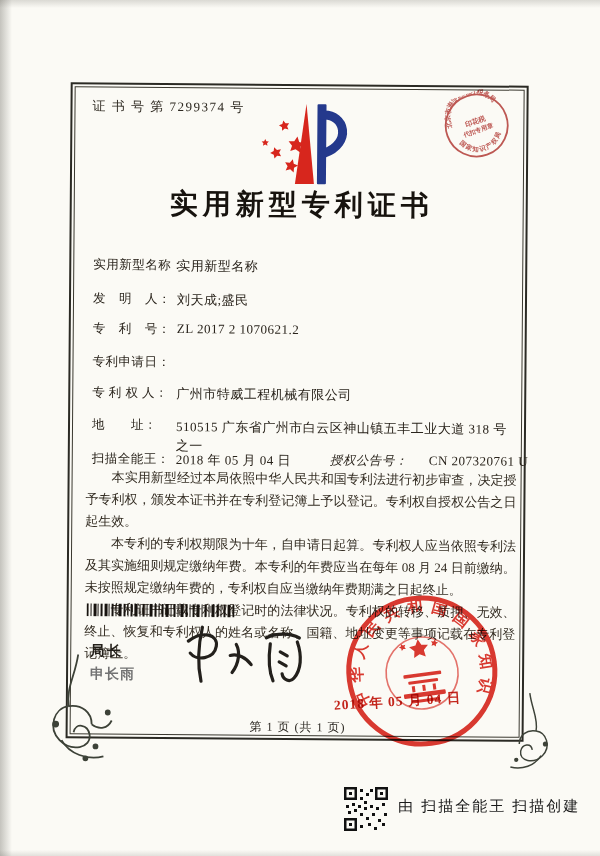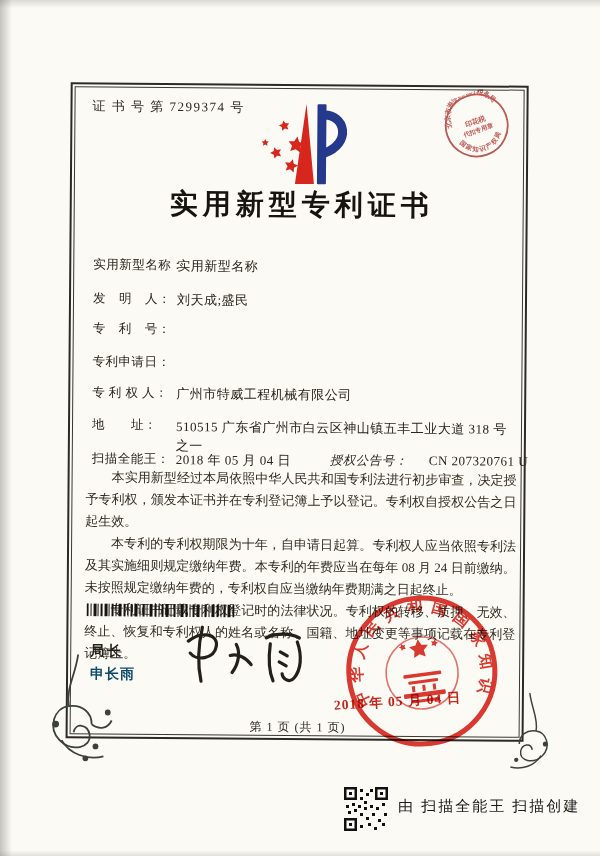--- a/index.html
+++ b/index.html
@@ -38,21 +38,21 @@
 
   .paras { position:absolute; left:86px; top:468px; width:431px; z-index:2;
     font-size:13px; line-height:22px; text-align:justify; color:#332c22; }
   .paras p { text-indent:2em; }
 
   .barcode { position:absolute; left:88px; top:604px; z-index:2; }
 
   .signer-title { position:absolute; left:92px; top:644px; font-family:"Liberation Sans","DejaVu Sans",sans-serif;
     font-weight:bold; font-size:14px; letter-spacing:3px; color:#24201a; z-index:2; }
   .signer-name { position:absolute; left:92px; top:667px; font-family:"Liberation Sans","DejaVu Sans",sans-serif;
-    font-weight:bold; font-size:14px; letter-spacing:1px; color:#0c4a6e; z-index:2; }
+    font-weight:bold; font-size:14px; letter-spacing:1px; color:#737373; z-index:2; }
   .signature { position:absolute; left:176px; top:620px; z-index:2; }
 
   .footer-page { position:absolute; left:200px; top:719px; width:200px; text-align:center;
     font-size:12px; letter-spacing:1px; color:#2c2822; z-index:2; }
 
   .top-stamp { position:absolute; left:442px; top:91px; z-index:3;
     transform:rotate(-20deg); mix-blend-mode:multiply; opacity:0.88; }
   .main-seal { position:absolute; left:346px; top:592px; z-index:3;
     transform:rotate(-8deg); mix-blend-mode:multiply; opacity:0.92; }
   .seal-date { position:absolute; left:336px; top:692px; z-index:4; white-space:nowrap;
@@ -100,20 +100,21 @@
   <div class="row" style="top:258px">
     <span class="lbl">实用新型名称：</span>
     <span class="val">实用新型名称</span>
   </div>
   <div class="row" style="top:292px">
     <span class="lbl">发　明　人：</span>
     <span class="val">刘天成;盛民</span>
   </div>
   <div class="row" style="top:322px">
     <span class="lbl">专　利　号：</span>
+    <span class="val">ZL 2017 2 1070621.2</span>
   </div>
   <div class="row" style="top:355px">
     <span class="lbl">专利申请日：</span>
   </div>
   <div class="row" style="top:386px">
     <span class="lbl">专 利 权 人：</span>
     <span class="val">广州市特威工程机械有限公司</span>
   </div>
   <div class="row" style="top:418px">
     <span class="lbl">地　　址：</span>

